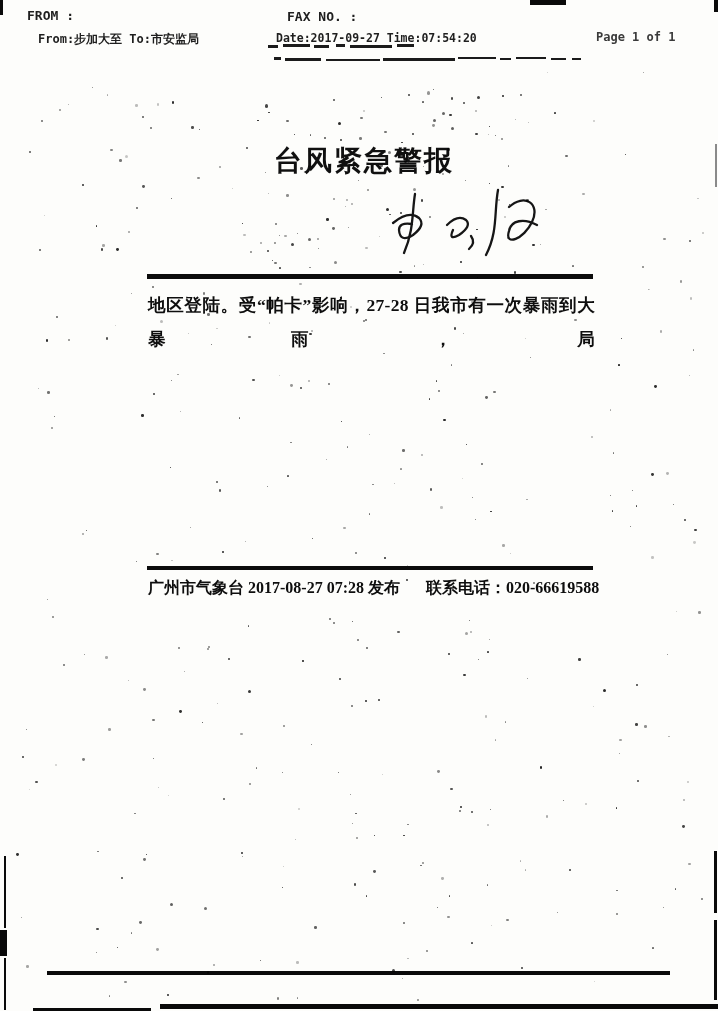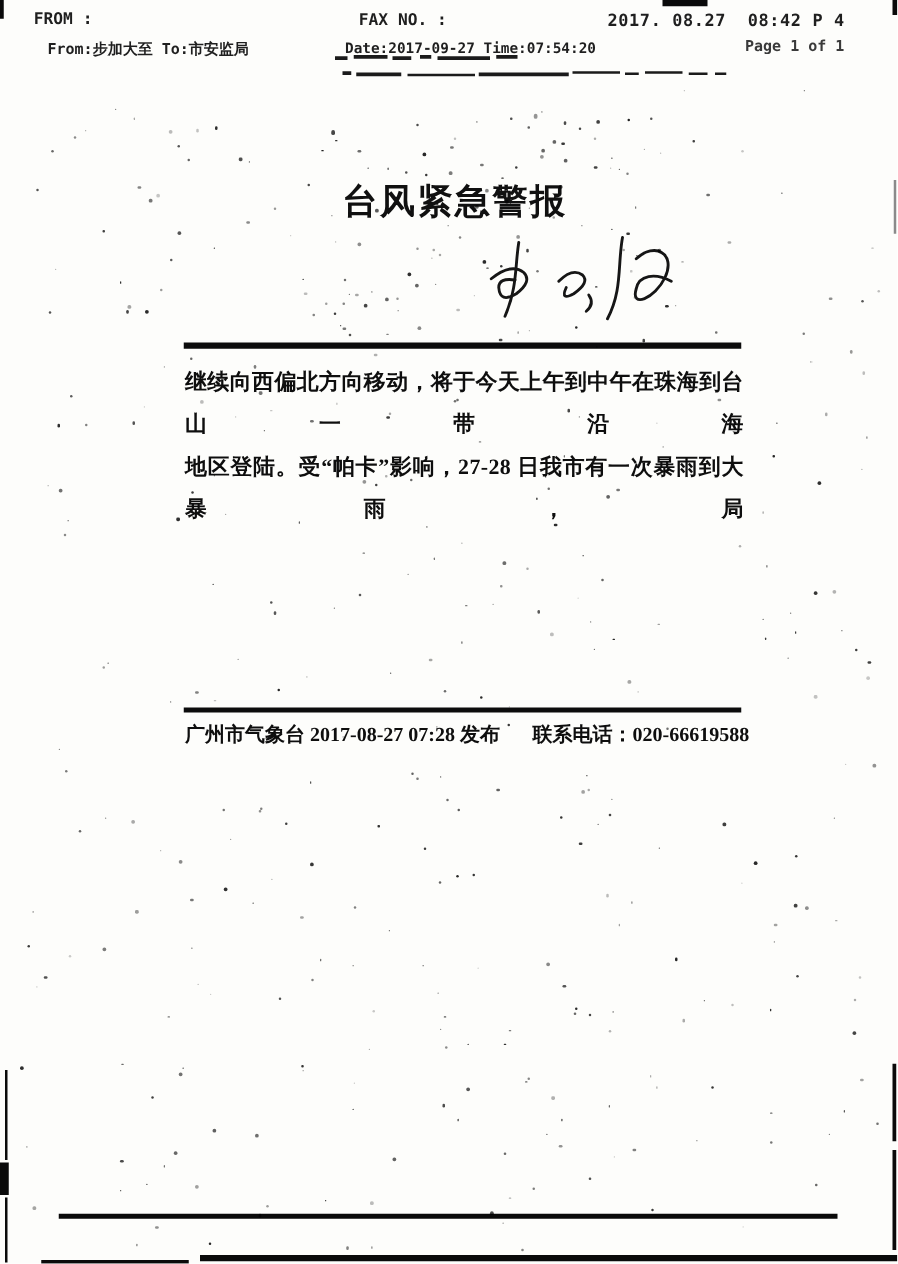--- a/index.html
+++ b/index.html
@@ -46,40 +46,38 @@
 </head>
 <body>
 
 <div class="page">
 
   <div class="fax-header">
     <span class="fh" id="fh-from">FROM :</span>
     <span class="fh" id="fh-route">From:步加大至 To:市安监局</span>
     <span class="fh" id="fh-faxno">FAX NO. :</span>
     <span class="fh" id="fh-datetime">Date:2017-09-27 Time:07:54:20</span>
-    <span class="fh" id="fh-stamp">2017. 08.27  08:42 P 4</span>
     <span class="fh" id="fh-page">Page 1 of 1</span>
   </div>
 
   <div class="title">台风紧急警报</div>
 
 
   <svg class="sig-svg" width="165" height="80" viewBox="0 0 165 80" fill="none" stroke="#161616" stroke-width="2.3" stroke-linecap="round">
     <path d="M30,10 C27,28 29,46 19,69"></path>
     <path d="M8,39 Q24,26 34,34 Q41,41 28,51 Q15,59 14,46 Q14,38 27,40"></path>
     <path d="M62,41 Q73,30 81,36 Q87,42 74,51 Q63,57 68,46"></path>
     <path d="M86,52 q5,7 -2,13"></path>
     <path d="M113,6 C109,28 113,48 101,71"></path>
     <path d="M124,23 C139,9 156,19 147,38 C139,55 119,63 124,47 C126,36 139,34 152,41"></path>
   </svg>
 
   <div class="rule" id="rule-top"></div>
 
   <div class="body-text">
-    <div class="body-line">继续向西偏北方向移动，将于今天上午到中午在珠海到台山一带沿海</div>
     <div class="body-line">地区登陆。受“帕卡”影响，27-28 日我市有一次暴雨到大暴雨，局</div>
   </div>
 
   <div class="rule" id="rule-bottom"></div>
 
   <div class="footer">
     <span>广州市气象台 2017-08-27 07:28 发布</span><span class="gap"></span><span>联系电话：020-66619588</span>
   </div>
 
   <div class="mark" style="left:0;top:0;width:3px;height:15px"></div>

